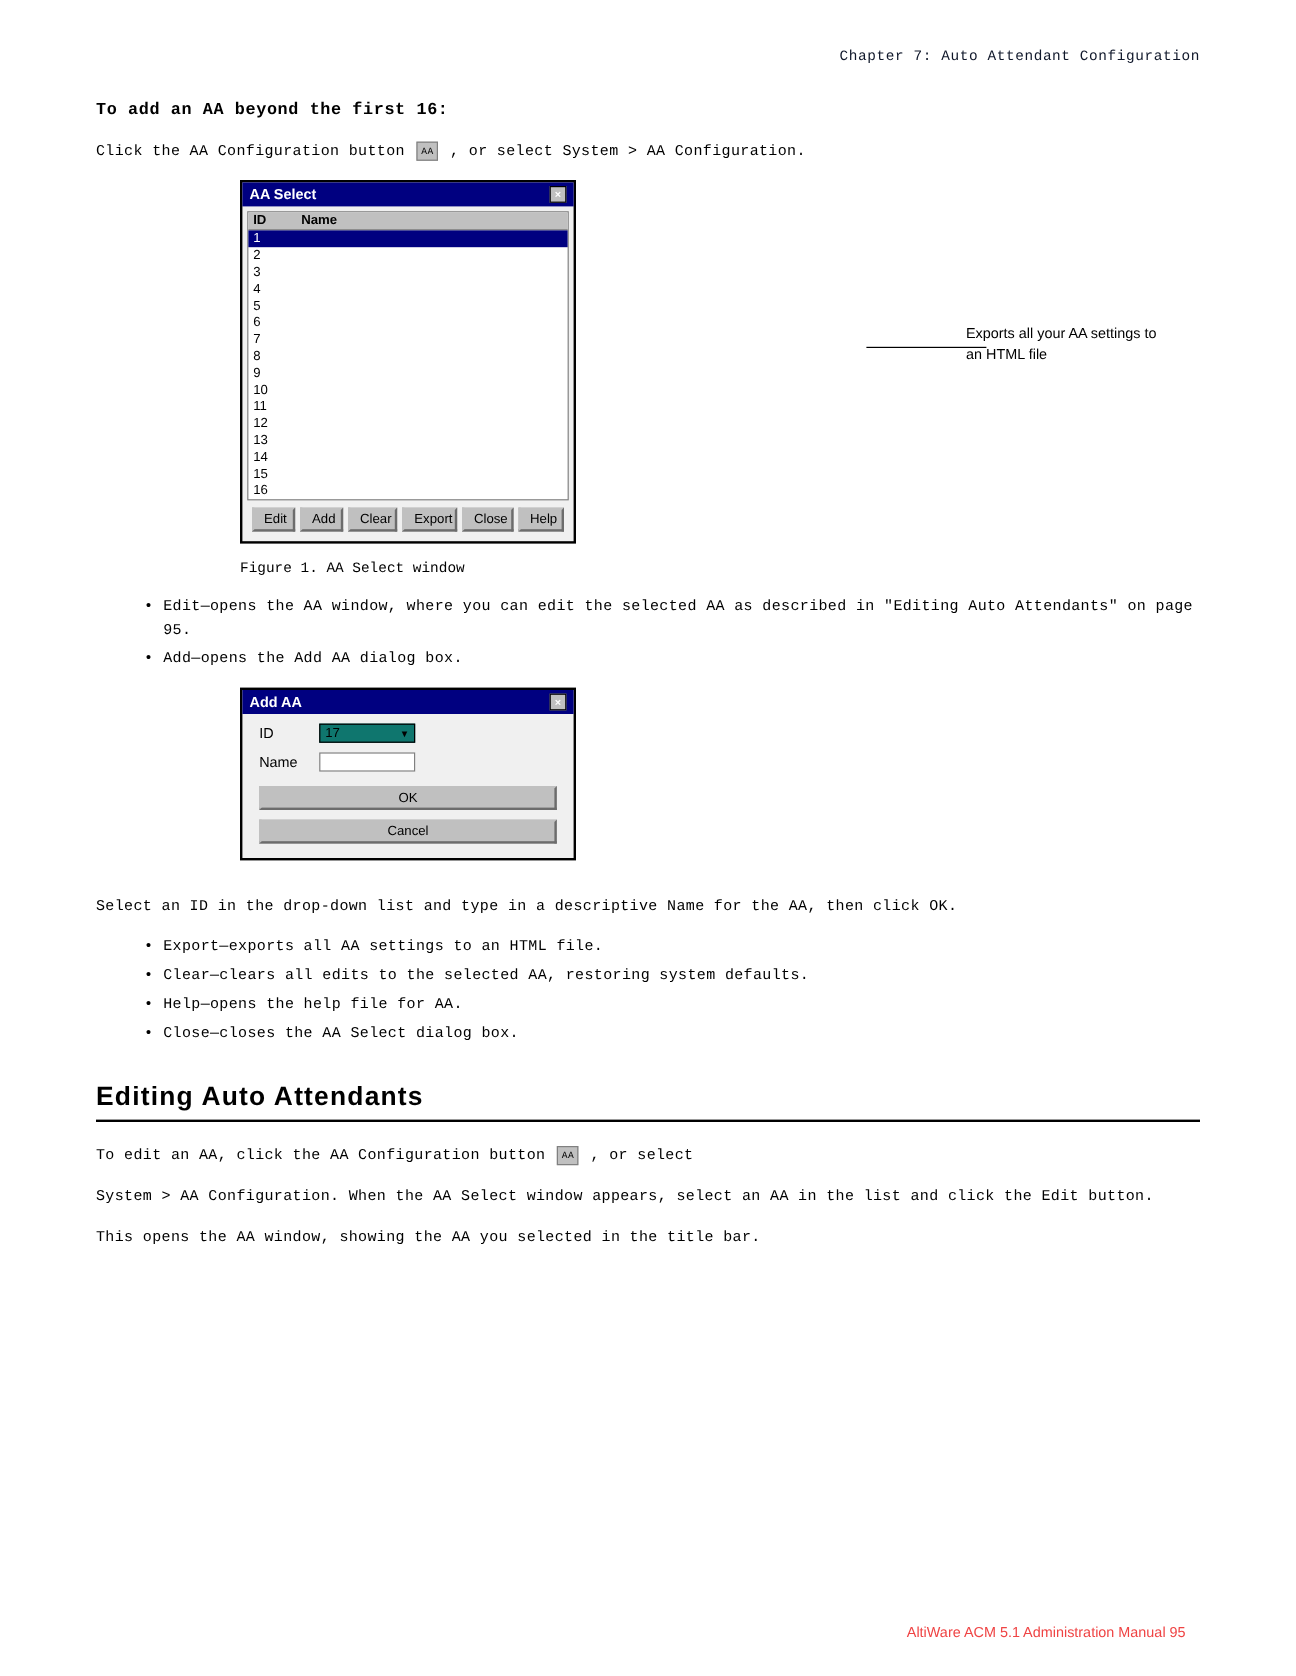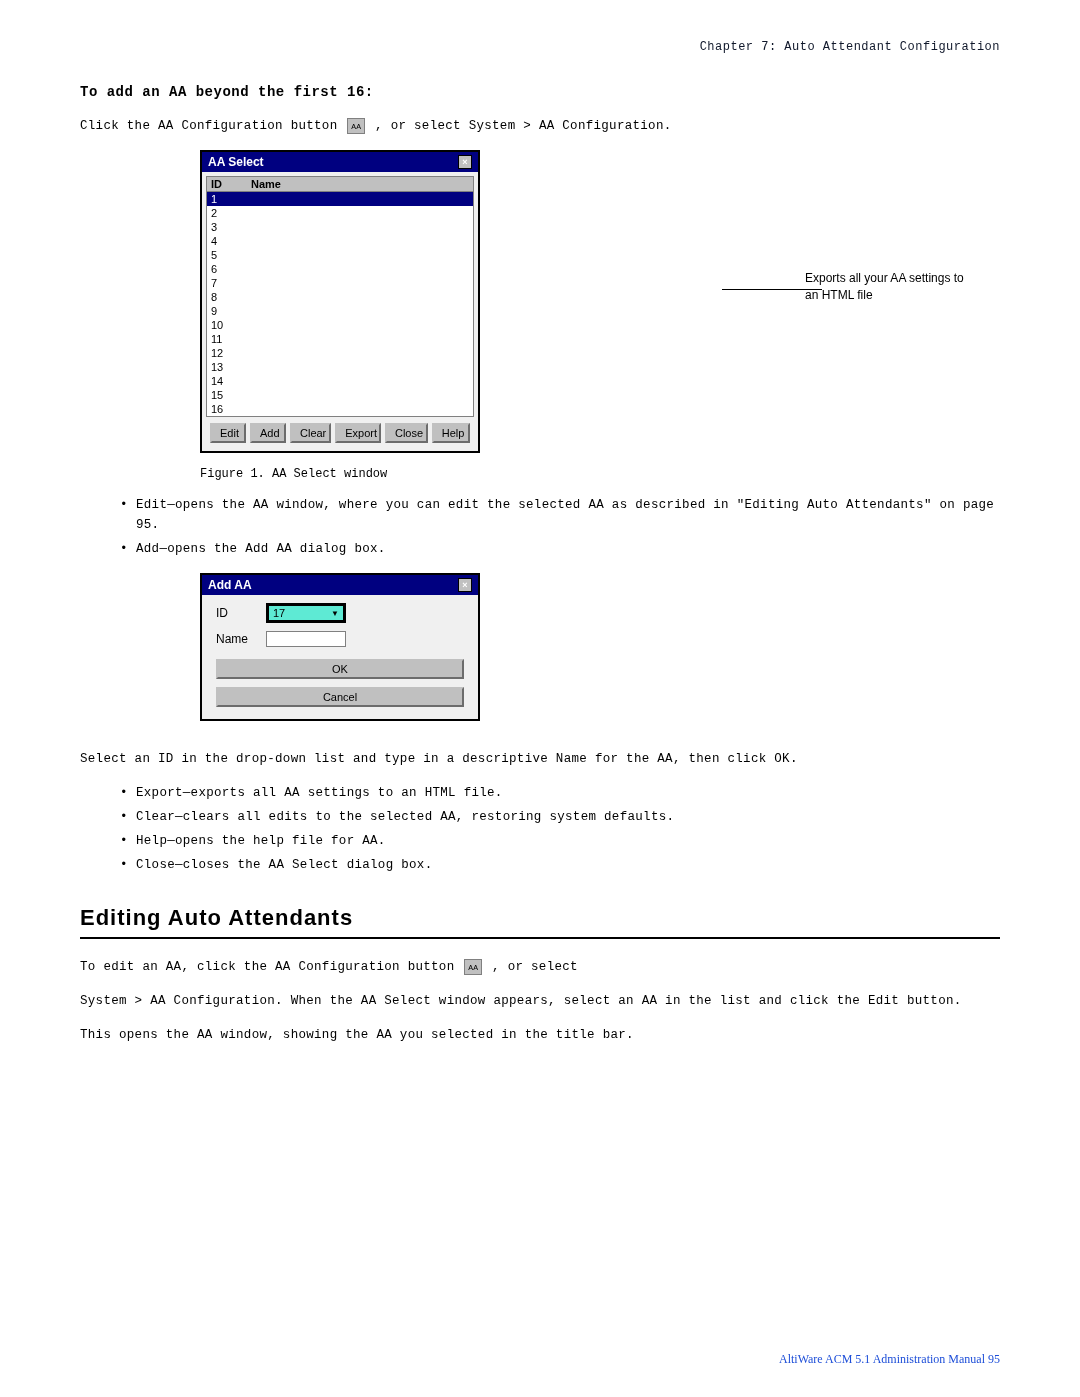--- a/index.html
+++ b/index.html
@@ -220,22 +220,22 @@
       margin-bottom: 8px;
       padding: 0 10px;
     }
 
     .add-aa-label {
       width: 50px;
       font-size: 12px;
     }
 
     .add-aa-select {
-      border: 3px solid #000000;
-      background: #5eead4;
+      border: 1px solid #000000;
+      background: #0f766e;
       padding: 1px 4px;
       font-size: 11px;
       width: 80px;
       display: flex;
       align-items: center;
       justify-content: space-between;
     }
 
     .add-aa-input {
       border: 1px solid #808080;
@@ -257,24 +257,24 @@
       padding-bottom: 6px;
       margin-top: 30px;
       margin-bottom: 18px;
       letter-spacing: 1px;
     }
 
     
     .page-footer {
       position: absolute;
       bottom: 30px;
-      right: 80px;
-      font-family: Liberation Serif, serif;
+      right: 92px;
+      font-family: Liberation Sans, sans-serif;
       font-size: 12px;
-      color: #1d4ed8;
+      color: #ef4444;
     }
 
     
     .icon-aa {
       display: inline-block;
       width: 18px;
       height: 16px;
       background: #c0c0c0;
       border: 1px solid #808080;
       font-size: 8px;

